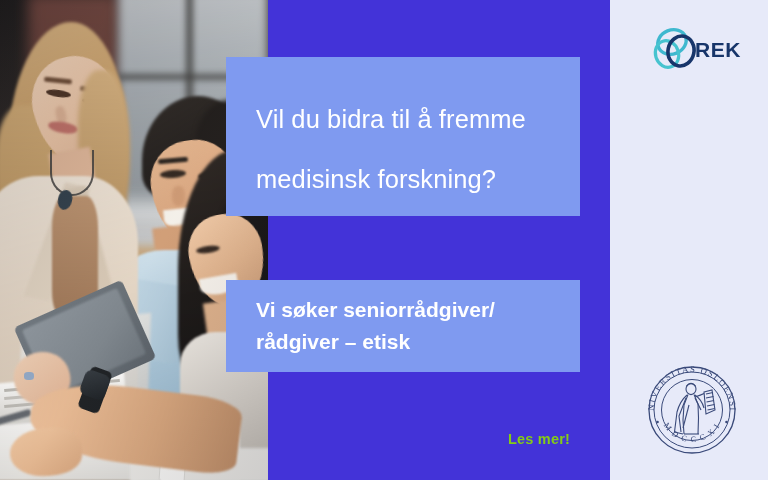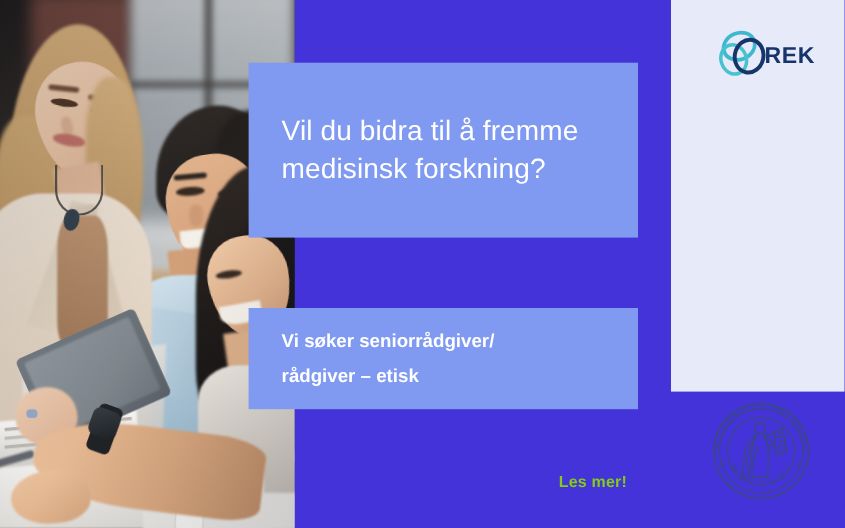--- a/index.html
+++ b/index.html
@@ -249,41 +249,42 @@
   #headline-box { left:226px; top:57px;  width:354px; height:159px; }
   #role-box     { left:226px; top:280px; width:354px; height:92px;  }
 
   .headline-line {
     color:#ffffff;
     font-size:25.5px;
     font-weight:400;
     line-height:35px;
     letter-spacing:.1px;
     white-space:nowrap;
+    margin-top:25px;
   }
   .role-line {
     color:#ffffff;
-    font-size:17px;
+    font-size:21px;
     font-weight:700;
     line-height:32px;
     letter-spacing:0;
     white-space:nowrap;
   }
 
   
   #cta {
     position:absolute; left:508px; top:431px;
     color:#84cc16; font-size:14.5px; font-weight:700;
     letter-spacing:.2px; white-space:nowrap;
   }
 
   
   #right {
     position:absolute; left:610px; top:0;
-    width:158px; height:356px;
+    width:158px; height:480px;
     background:#e7eaf9;
   }
   #rek-logo { position:absolute; left:40px; top:24px; width:100px; height:48px; }
   #uio-seal { position:absolute; left:30px; top:358px; width:104px; height:104px; }
 </style>
 </head>
 <body>
 
 <div id="banner">
 

